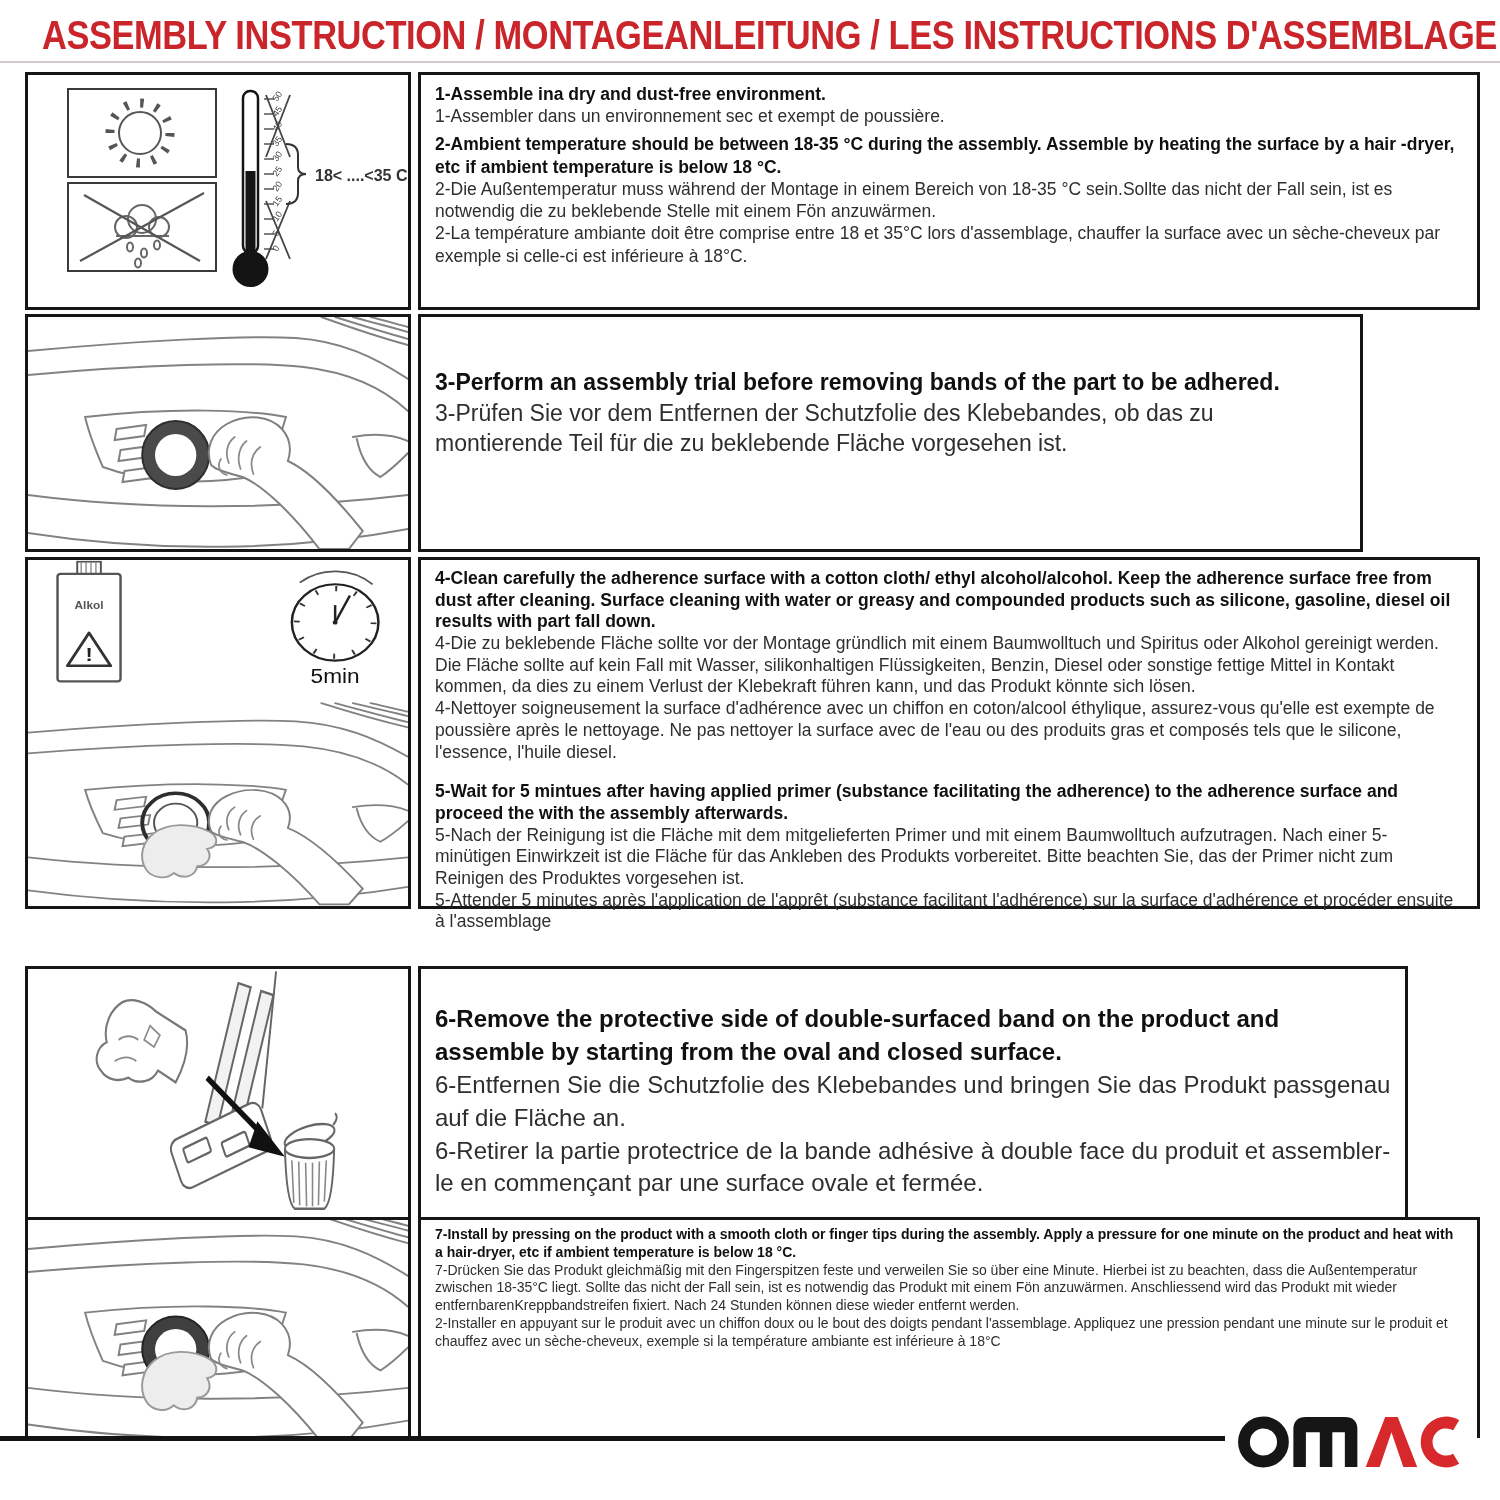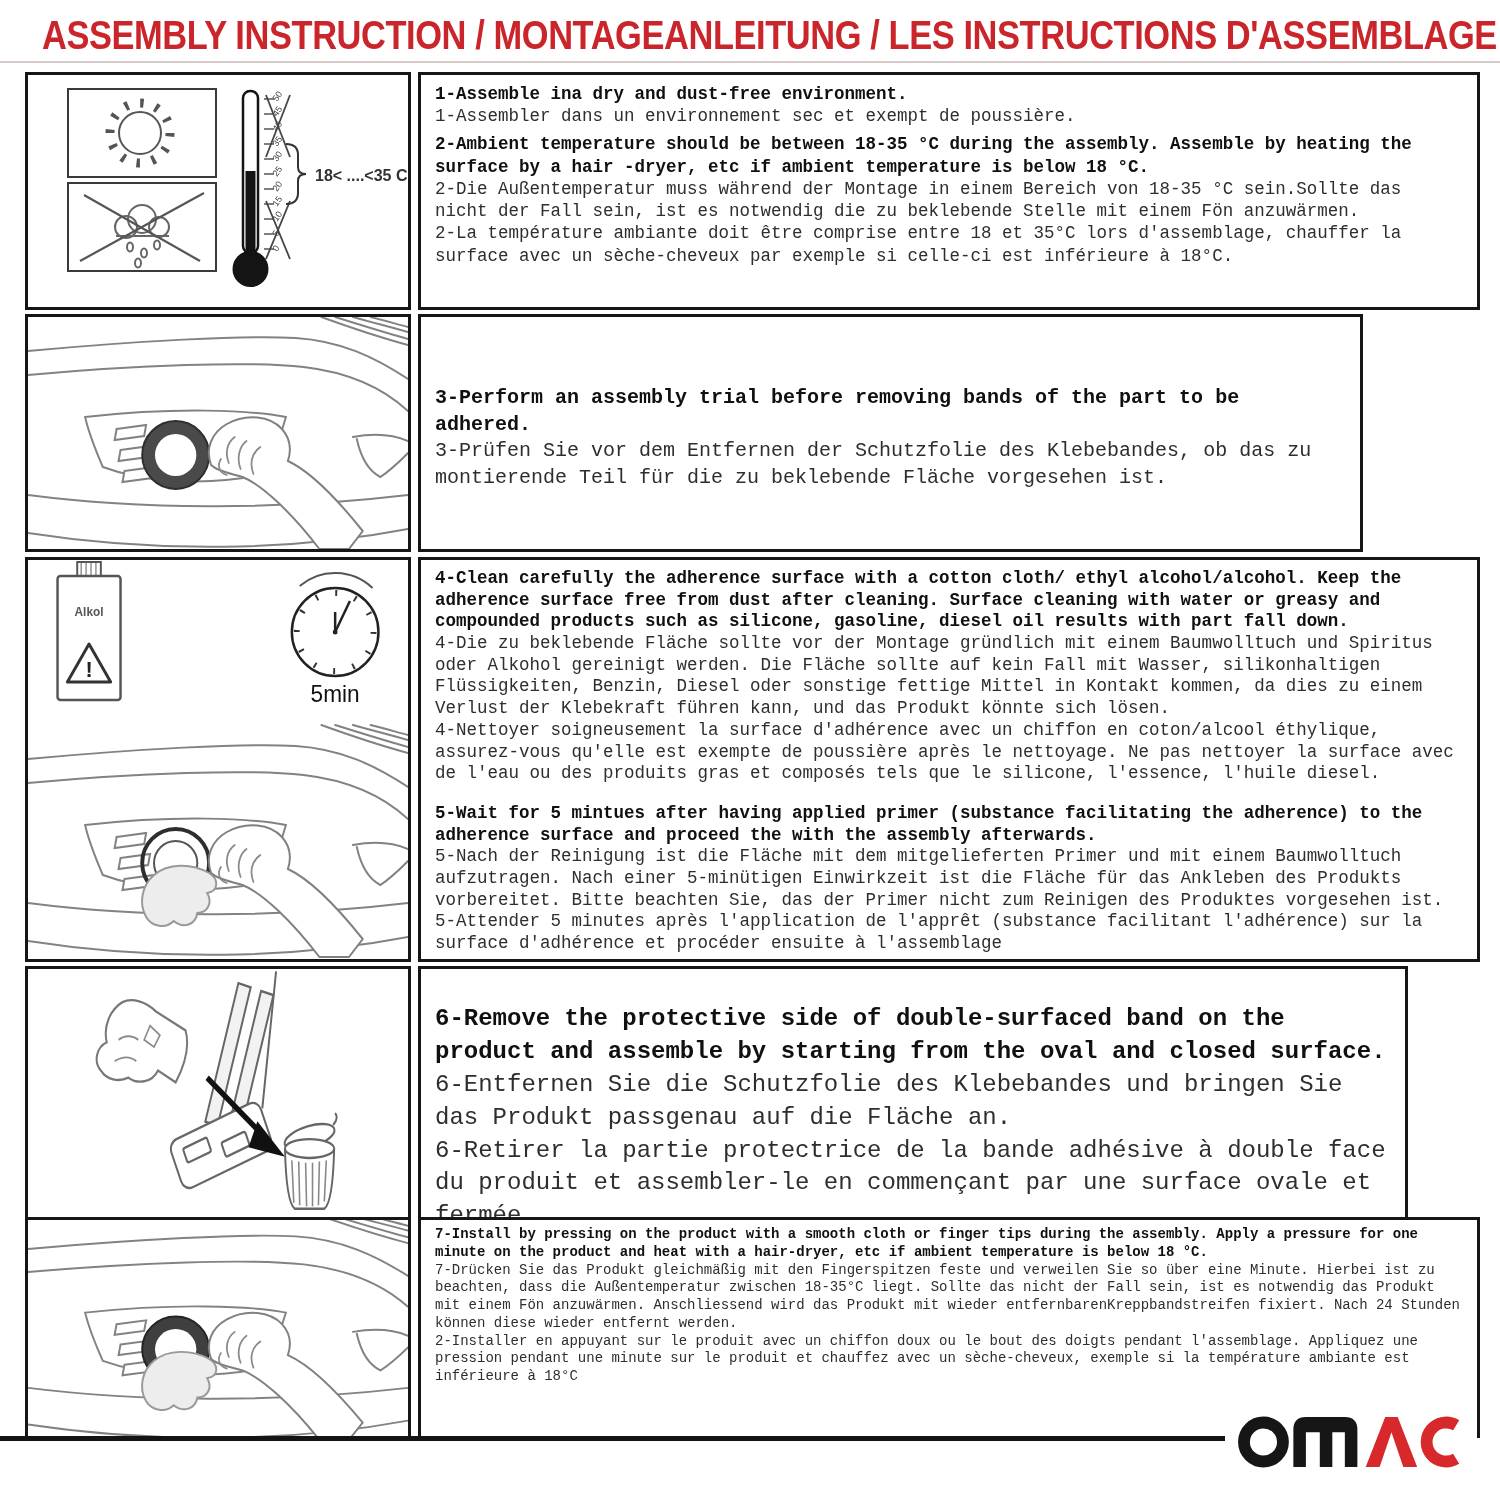--- a/index.html
+++ b/index.html
@@ -11,29 +11,29 @@
     position:absolute;left:42px;top:12px;font-size:41px;font-weight:bold;
     color:#c9252b;white-space:nowrap;letter-spacing:-0.5px;
     transform:scaleX(0.84);transform-origin:left top;
   }
   .title-rule{position:absolute;left:0;top:61px;width:1500px;height:2px;background:#d8caca;}
   .box{position:absolute;border:3px solid #161616;background:#fff;box-sizing:border-box;}
   .ill-box{left:25px;width:386px;}
   .txt-box{left:418px;width:1062px;padding:8px 14px;box-sizing:border-box;}
   .r1{top:72px;height:238px;}
   .r2{top:314px;height:238px;}
-  .r3{top:557px;height:405px;}
+  .r3{top:557px;height:352px;}
   .r4{top:966px;height:280px;}
   .r5l{top:1217px;height:224px;}
   .r5t{top:1217px;height:221px;border-bottom:none;}
-  p{margin:0;font-family:Liberation Mono, monospace;}
+  p{margin:0;}
   .b{font-weight:bold;color:#101010;}
   .t-sm{font-size:17.5px;line-height:1.27;}
   .t-sm2{font-size:17.5px;line-height:1.24;}
-  .t-lg{font-size:20px;line-height:1.33;padding-top:68px;max-width:945px;}
+  .t-lg{font-size:23px;line-height:1.33;padding-top:50px;max-width:945px;}
   .t-md{font-size:24px;line-height:1.37;padding-top:34px;max-width:990px;}
   .t-r5{font-size:14px;line-height:1.27;padding-top:6px;}
   .gap1{margin-top:6px;}
   .gap3{margin-top:18px;}
   .ill{position:absolute;left:0;top:0;width:100%;height:100%;}
   .defs{position:absolute;width:0;height:0;}
   .bottom-rule{position:absolute;left:0;top:1436px;width:1225px;height:5px;background:#141414;}
   .logo{position:absolute;left:1210px;top:1410px;width:285px;height:64px;}
 </style>
 </head>

